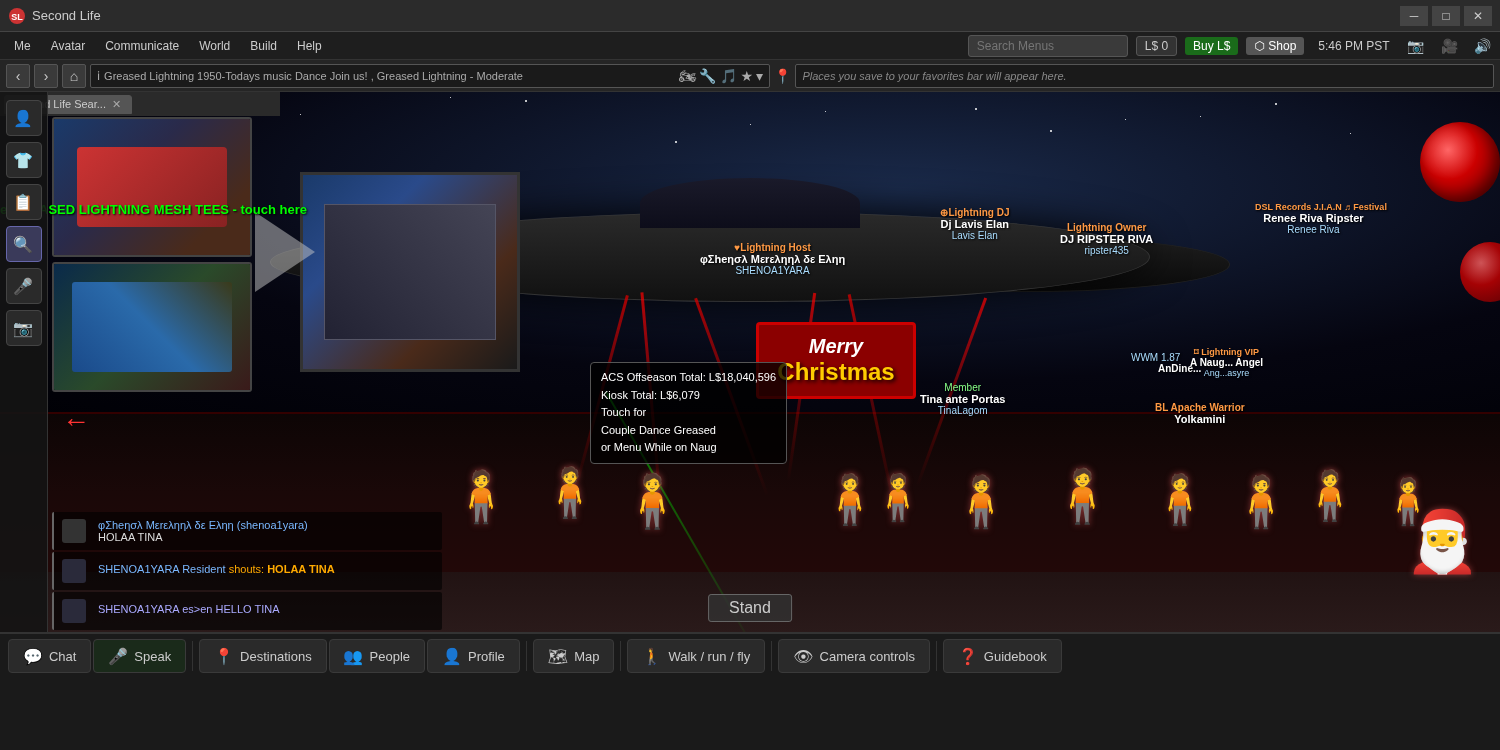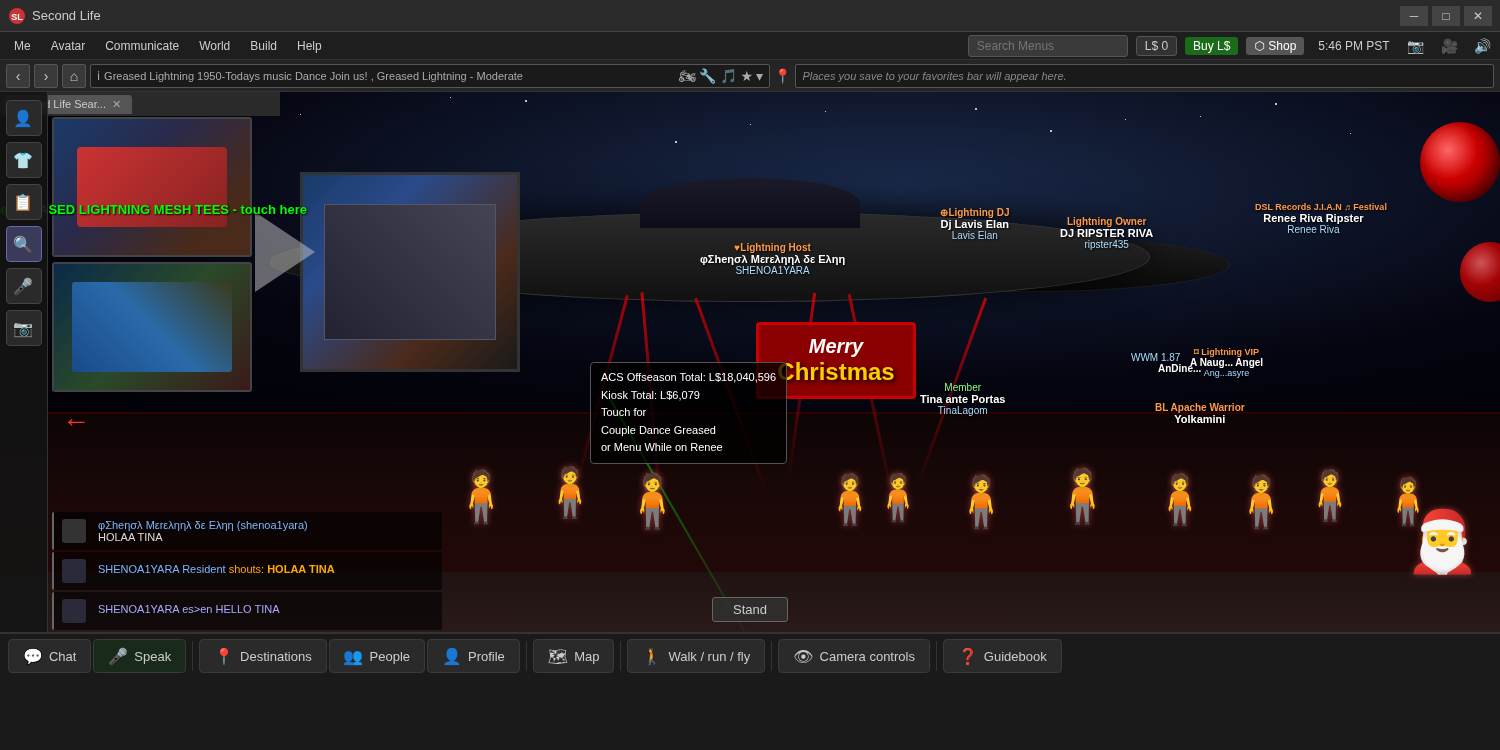--- a/index.html
+++ b/index.html
@@ -122,21 +122,21 @@
       background: #8B0000; border: 3px solid #cc0000; border-radius: 4px;
       padding: 10px 15px; text-align: center;
     }
     .xmas-sign .merry { color: #fff; font-size: 20px; font-style: italic; font-weight: bold; }
     .xmas-sign .christmas { color: #ffcc00; font-size: 24px; font-weight: bold; text-shadow: 2px 2px 4px #000; }
 
     
     .stand-btn {
       position: absolute; bottom: 10px; left: 50%; transform: translateX(-50%);
       background: rgba(50,50,50,0.8); border: 1px solid #666; color: #ccc;
-      padding: 4px 20px; border-radius: 3px; font-size: 13px; cursor: pointer; z-index: 15;
+      padding: 4px 20px; border-radius: 3px; font-size: 16px; cursor: pointer; z-index: 15;
     }
 
     
     #taskbar {
       width: 100%; height: 46px; background: #1a1a1a;
       display: flex; align-items: center; border-top: 2px solid #333;
       padding: 0 8px; gap: 2px;
     }
     .task-btn {
       display: flex; align-items: center; gap: 6px; padding: 6px 14px;
@@ -327,39 +327,39 @@
 
   <div class="green-text" style="left:0;top:110px;">e GREASED LIGHTNING MESH TEES - touch here</div>
 
   <div class="red-arrow" style="left:62px;top:310px;">←</div>
 
   <div class="popup-box" style="left:590px;top:270px;">
     <div>ACS Offseason Total: L$18,040,596</div>
     <div>Kiosk Total: L$6,079</div>
     <div>Touch for</div>
     <div>Couple Dance Greased</div>
-    <div>or Menu While on Renee</div>
+    <div>or Menu While on Naug</div>
   </div>
 
   <div class="xmas-sign" style="right:584px;top:230px;width:160px;">
     <div class="merry">Merry</div>
     <div class="christmas">Christmas</div>
   </div>
 
   <div class="nametag" style="left:700px;top:150px;">
     <div class="nametag-title">♥Lightning Host</div>
     <div class="nametag-name">φΣheησλ Μεrεληηλ δε Εληη</div>
     <div class="nametag-sub">SHENOA1YARA</div>
   </div>
   <div class="nametag" style="left:940px;top:115px;">
     <div class="nametag-title">⊕Lightning DJ</div>
     <div class="nametag-name">Dj Lavis Elan</div>
     <div class="nametag-sub">Lavis Elan</div>
   </div>
-  <div class="nametag" style="left:1060px;top:124px;">
+  <div class="nametag" style="left:1060px;top:130px;">
     <div class="nametag-title">Lightning Owner</div>
     <div class="nametag-name">DJ RIPSTER RIVA</div>
     <div class="nametag-sub">ripster435</div>
   </div>
   <div class="nametag" style="left:1240px;top:110px;">
     <div class="nametag-title" style="font-size:9px;padding-left:15px;">DSL Records J.I.A.N ♬Festival</div>
     <div class="nametag-name">Renee Riva Ripster</div>
     <div class="nametag-sub">Renee Riva</div>
   </div>
   <div class="nametag" style="left:920px;top:290px;">

